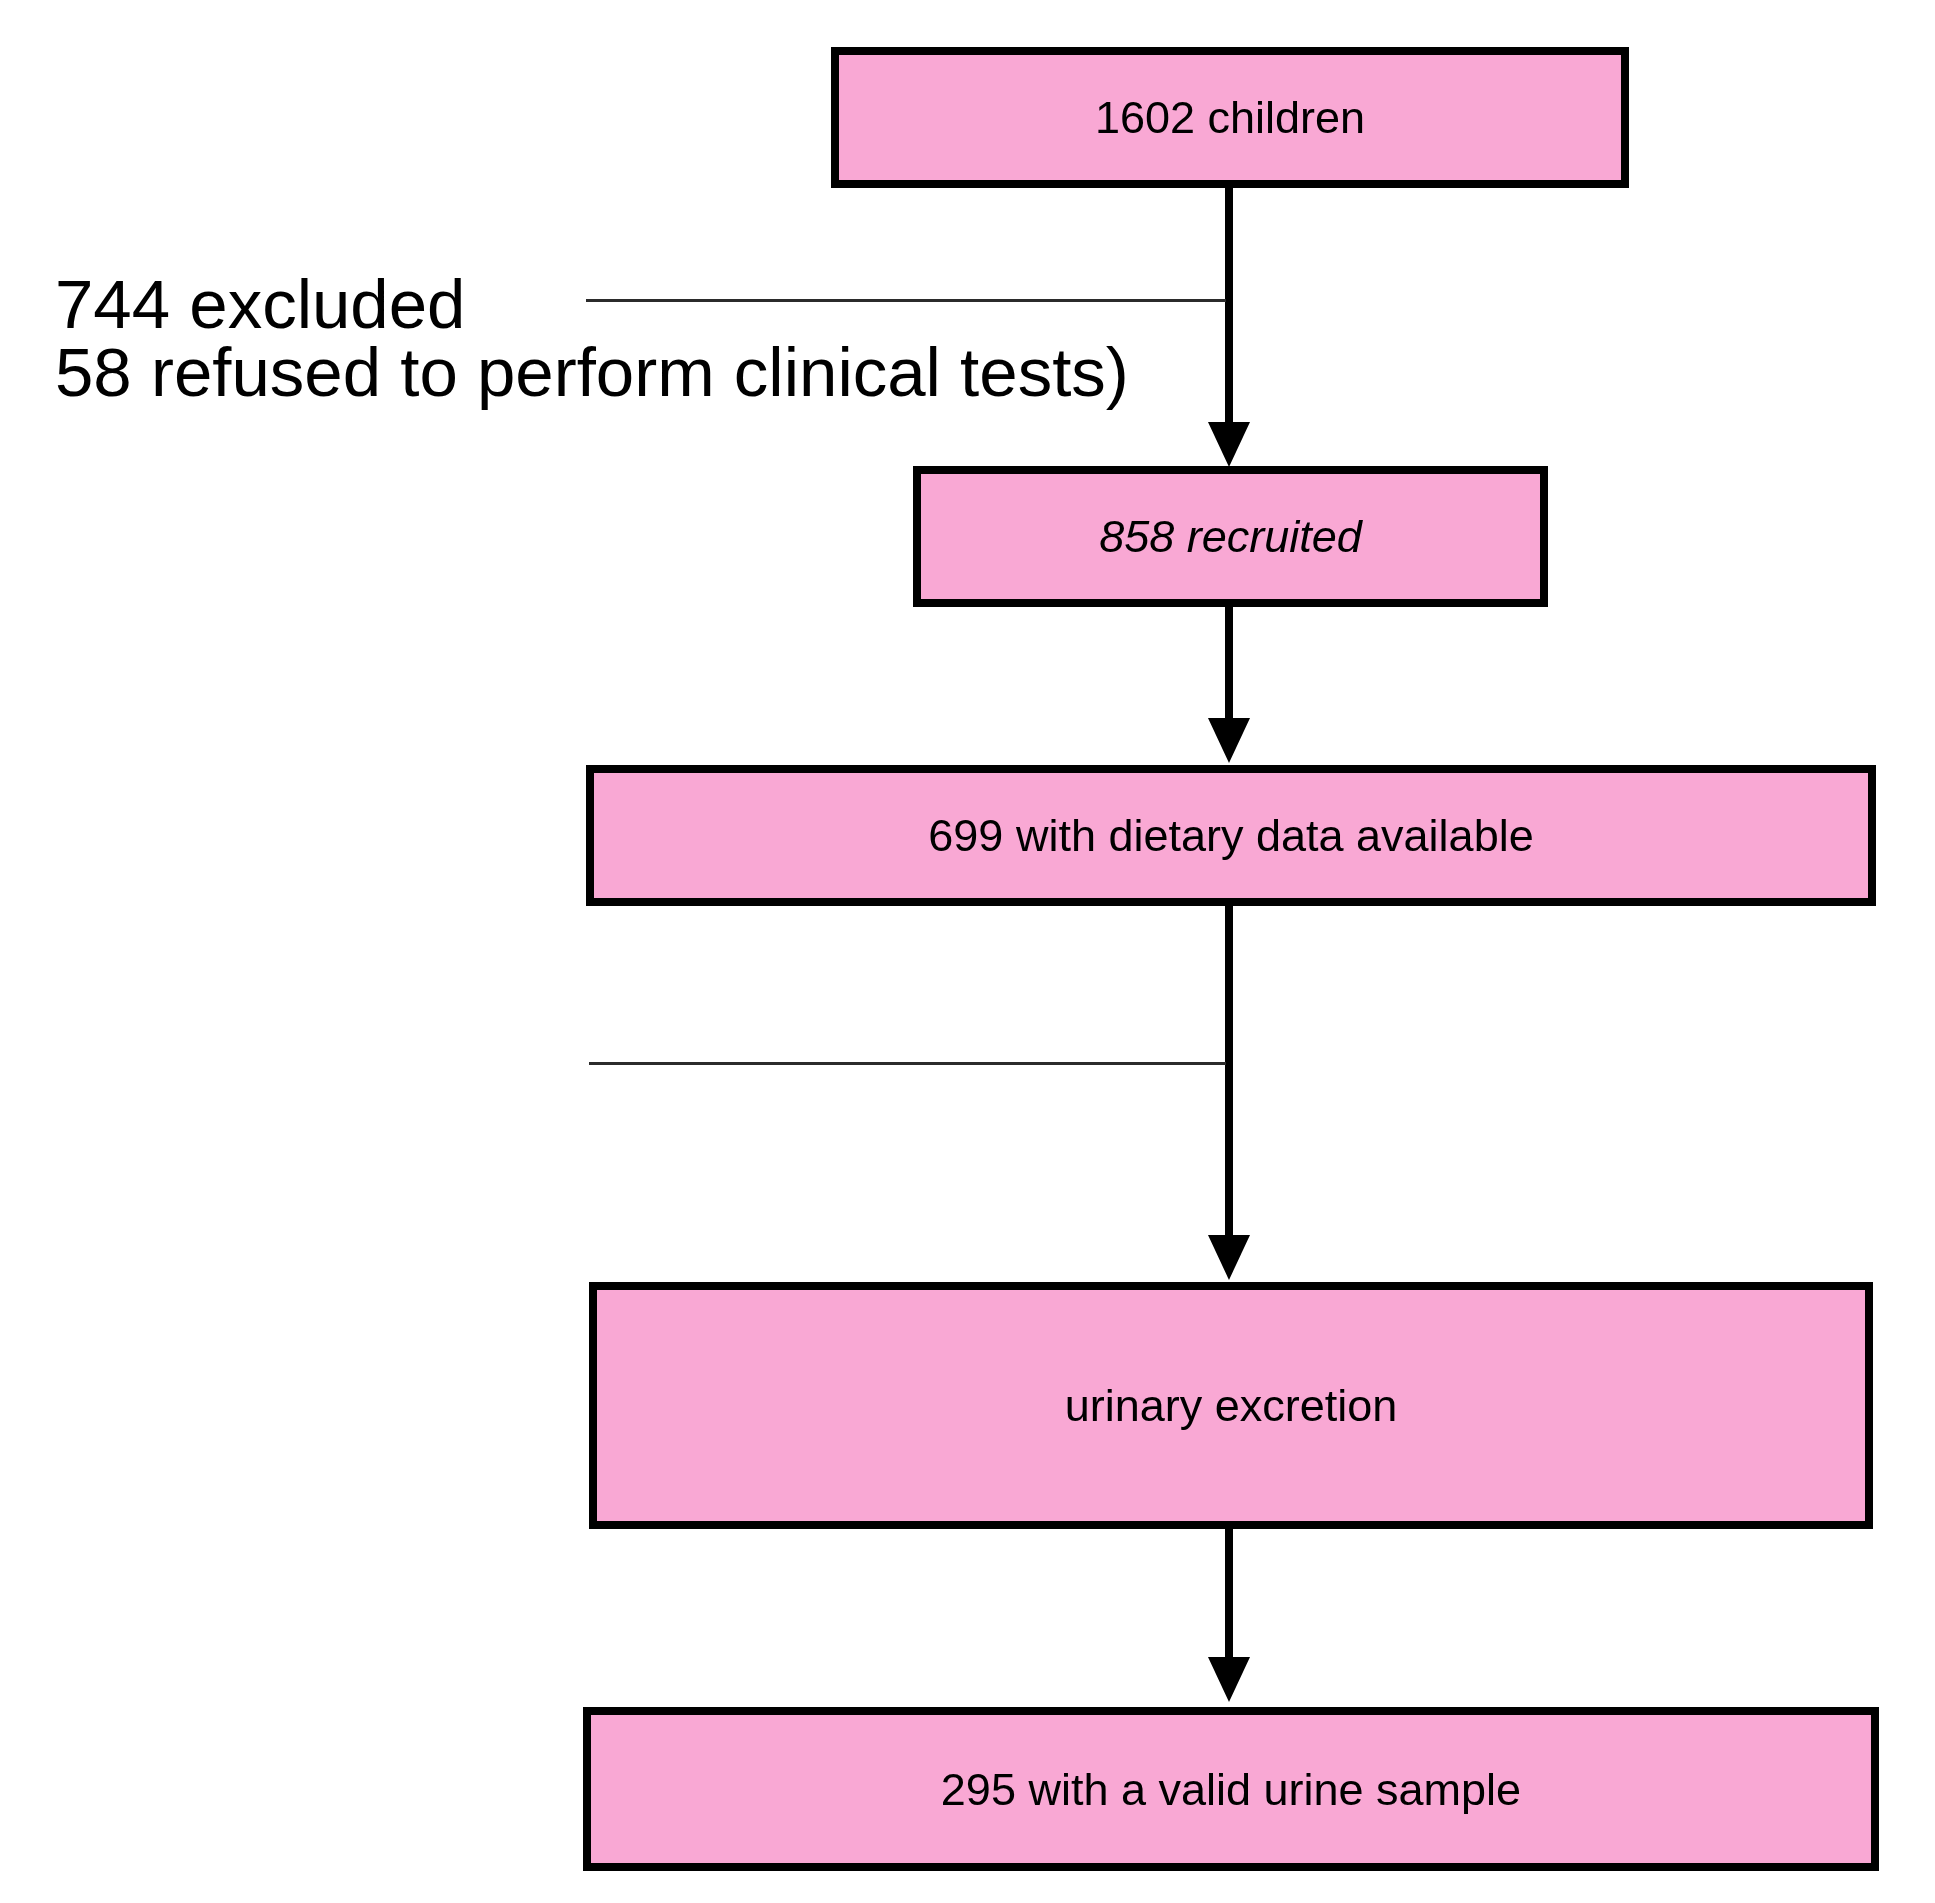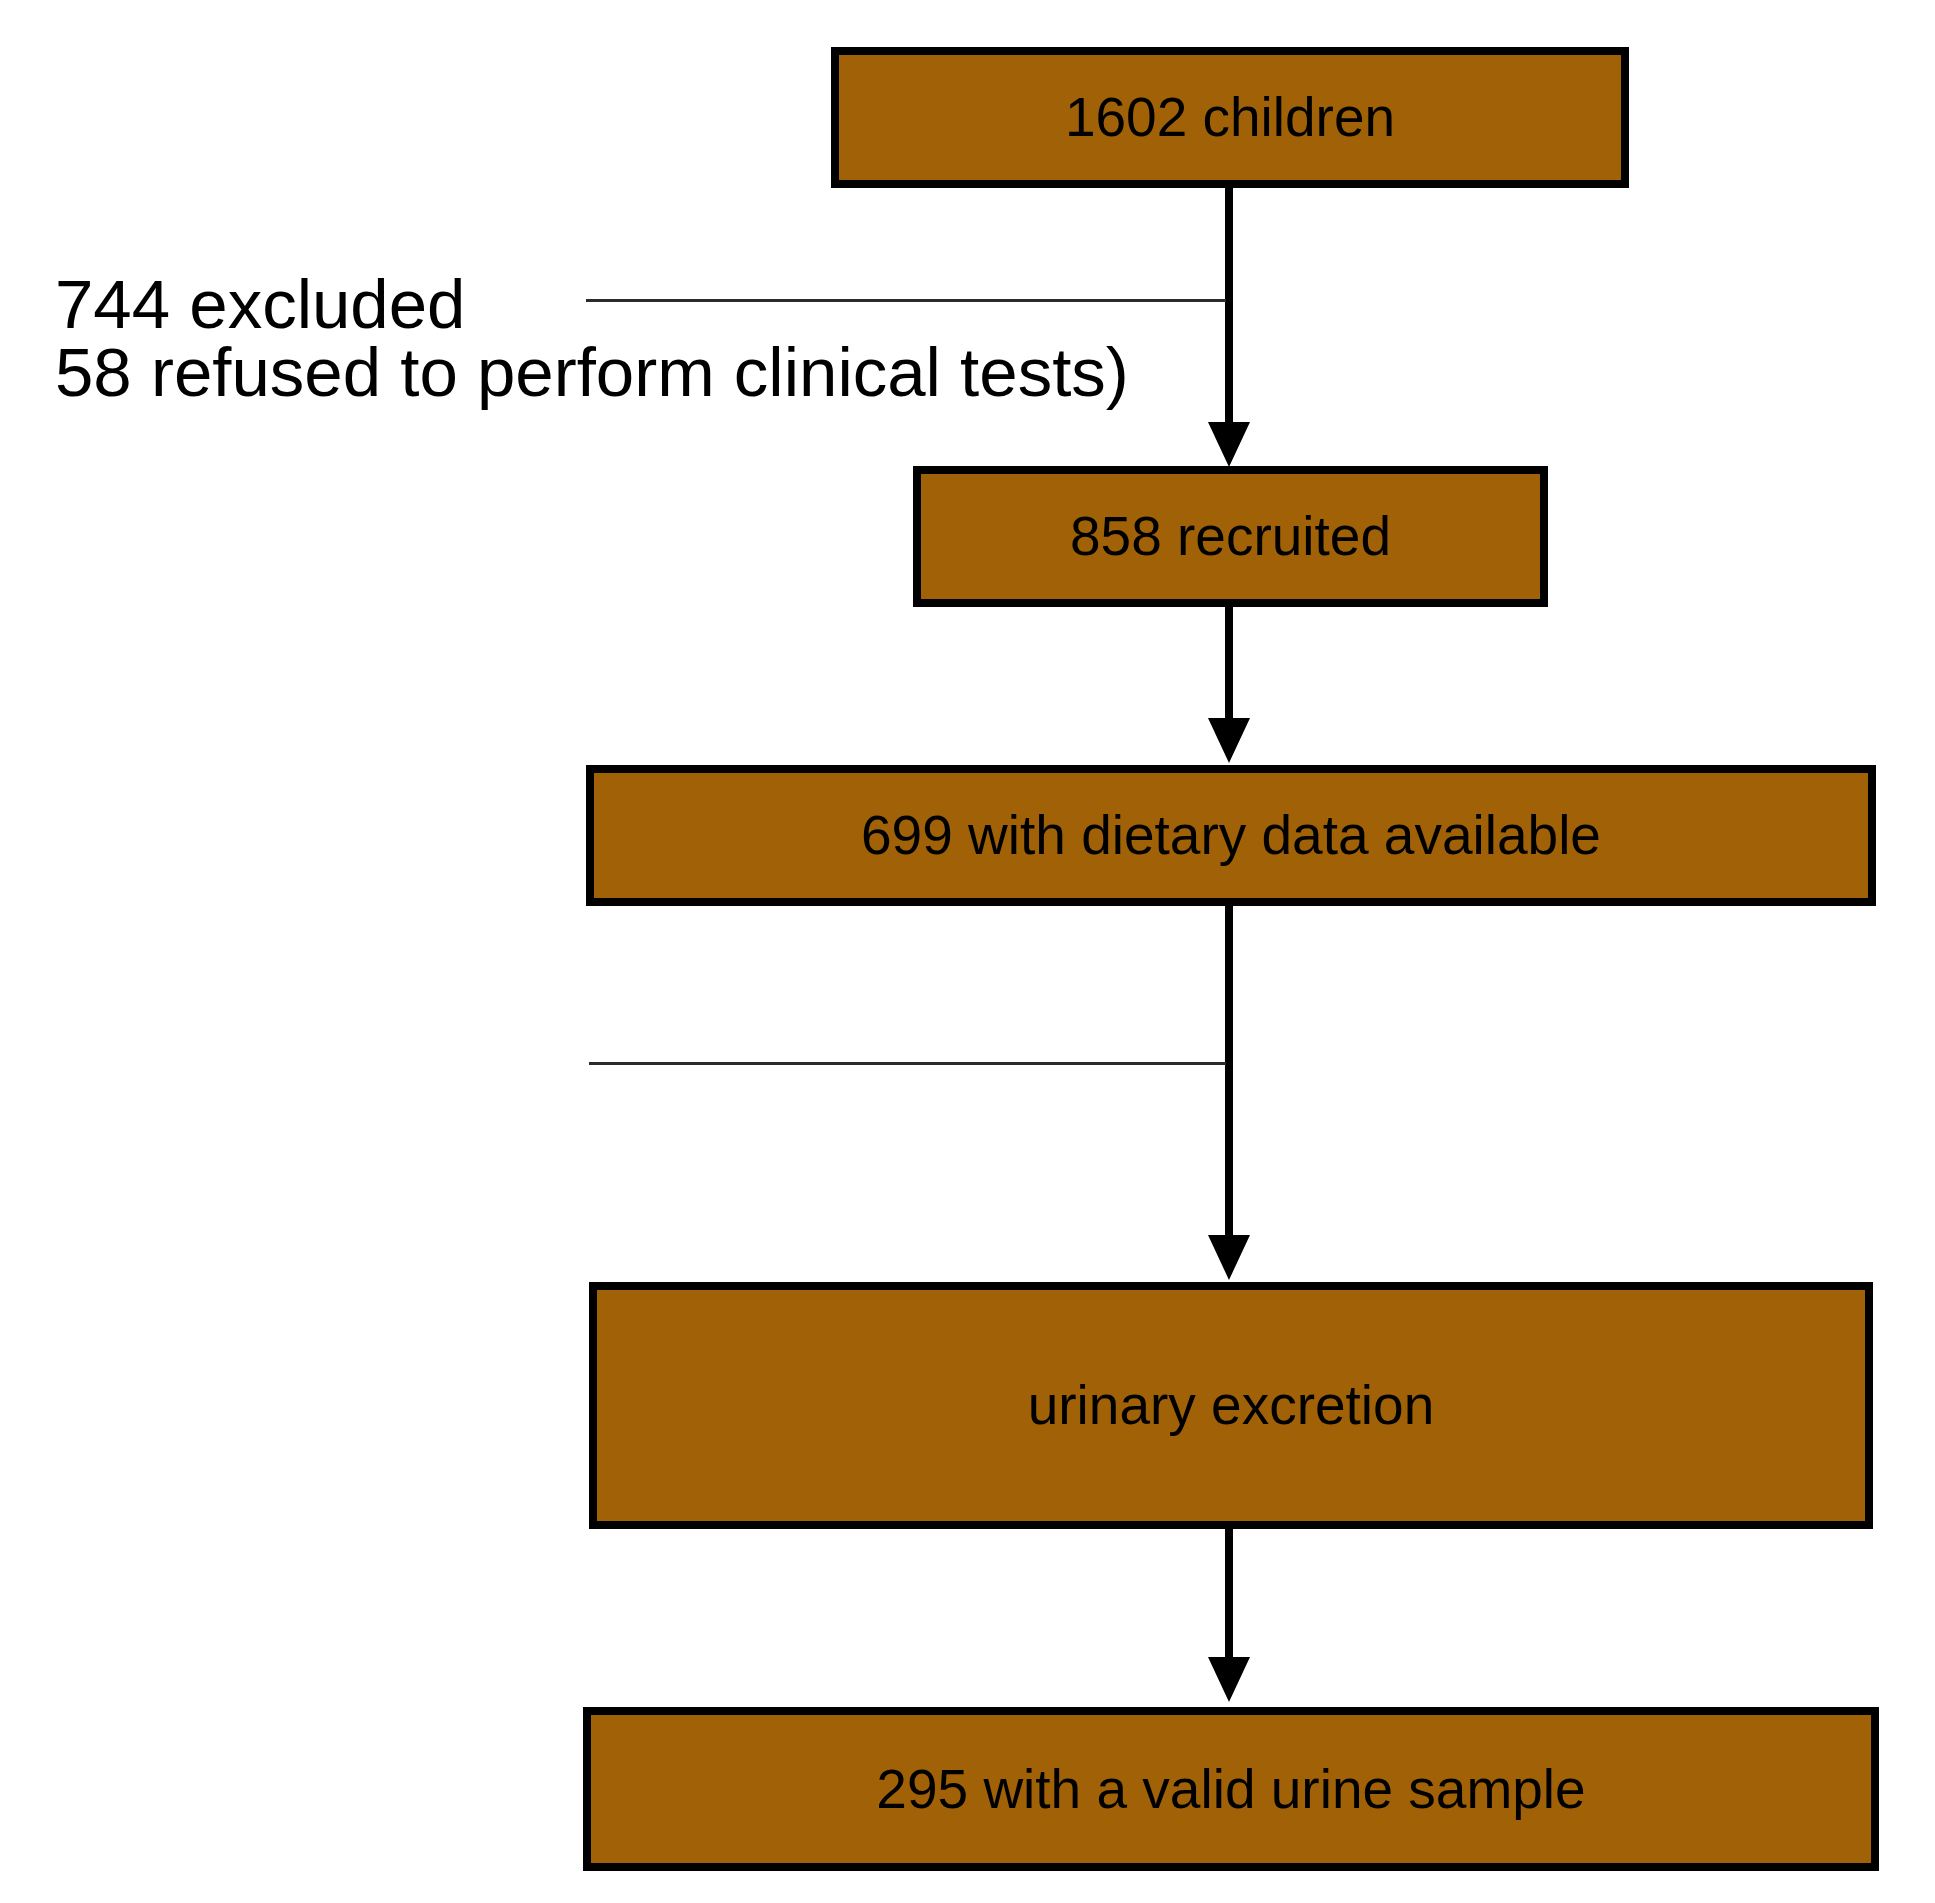--- a/index.html
+++ b/index.html
@@ -9,27 +9,27 @@
     height: 1903px;
     background: #ffffff;
     font-family: "Liberation Sans", "DejaVu Sans", sans-serif;
     color: #000000;
     overflow: hidden;
   }
   .flow-box {
     position: absolute;
     box-sizing: border-box;
     border: 8.5px solid #000000;
-    background: #a16207;
+    background: #f9a8d4;
     display: flex;
     flex-direction: column;
     align-items: center;
     justify-content: center;
     text-align: left;
-    font-size: 55px;
+    font-size: 45px;
     line-height: 105px;
     white-space: nowrap;
   }
   .flow-box span { display: block; }
   .arrow-line {
     position: absolute;
     width: 7.5px;
     background: #000000;
   }
   .arrow-head {
@@ -66,21 +66,21 @@
 
   <div class="arrow-line" style="left:1225px; top:188px; height:237px;"></div>
   <div class="arrow-head" style="left:1208px; top:422px;"></div>
 
   <div class="connector-line" style="left:586px; top:299px; width:640px;"></div>
   <div class="annotation" style="left:55px; top:271px;">
     <div>744 excluded</div>
     <div>58 refused to perform clinical tests)</div>
   </div>
 
-  <div class="flow-box" style="left:913px; top:466px; width:635px; height:141px;">
+  <div class="flow-box" style="left:913px; top:466px; width:635px; height:141px;font-style:italic;">
     <span>858 recruited</span>
   </div>
 
   <div class="arrow-line" style="left:1225px; top:607px; height:115px;"></div>
   <div class="arrow-head" style="left:1208px; top:718px;"></div>
 
   <div class="flow-box" style="left:586px; top:765px; width:1290px; height:141px;">
     <span>699 with dietary data available</span>
   </div>
 

